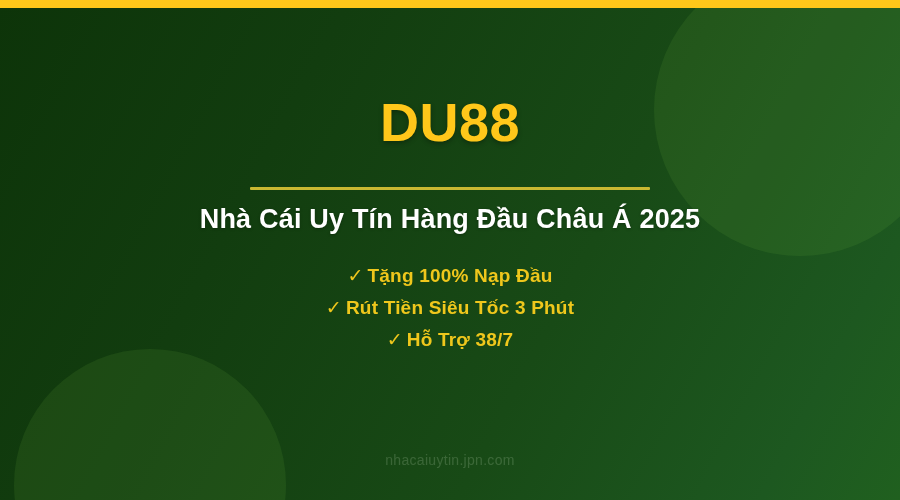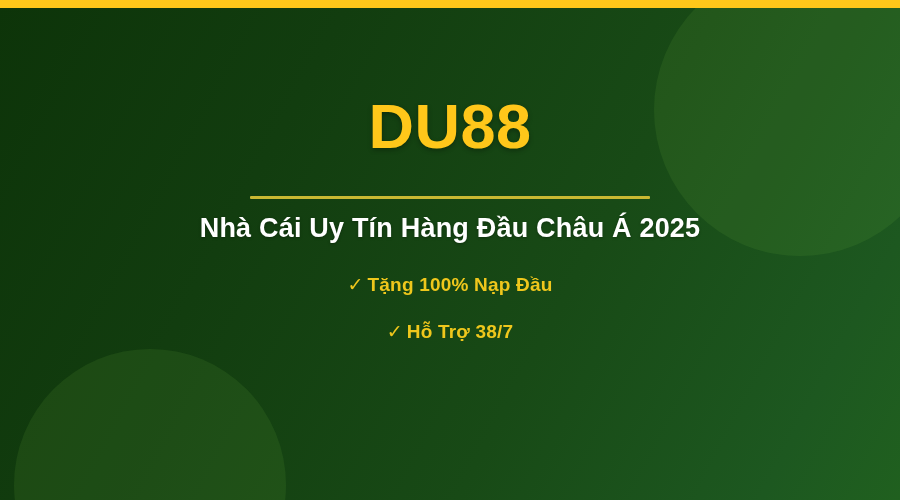--- a/index.html
+++ b/index.html
@@ -46,21 +46,21 @@
     position:relative;
     z-index:3;
     width:900px; height:500px;
     display:flex;
     flex-direction:column;
     align-items:center;
   }
 
   .brand-title {
     margin-top:95px;
-    font-size:63px;
+    font-size:54px;
     font-weight:bold;
     line-height:1;
     color:#FFC71A;
     letter-spacing:0.5px;
     text-shadow:0 2px 5px rgba(0,0,0,0.30);
   }
 
   .divider {
     margin-top:38px;
     width:400px; height:3px;
@@ -75,21 +75,21 @@
     color:#FFFFFF;
     letter-spacing:0.2px;
     text-shadow:0 1px 3px rgba(0,0,0,0.30);
   }
 
   .features {
     margin-top:29px;
     display:flex;
     flex-direction:column;
     align-items:center;
-    gap:24px;
+    gap:9px;
   }
 
   .feature-line {
     font-size:19px;
     font-weight:bold;
     color:#EFC71C;
     letter-spacing:0.2px;
     white-space:nowrap;
   }
 
@@ -122,22 +122,26 @@
     <div class="divider"></div>
 
     <div class="subtitle">Nhà Cái Uy Tín Hàng Đầu Châu Á 2025</div>
 
     <div class="features">
 
       <div class="feature-line">
         <span class="check-icon">✓</span><span>Tặng 100% Nạp Đầu</span>
       </div>
 
+      <div class="feature-line">
+        <span class="check-icon">✓</span><span>Rút Tiền Siêu Tốc 3 Phút</span>
+      </div>
 
       <div class="feature-line">
         <span class="check-icon">✓</span><span>Hỗ Trợ 38/7</span>
       </div>
 
     </div>
   </div>
 
+  <div class="watermark">nhacaiuytin.jpn.com</div>
 
 </div>
 
 </body></html>

